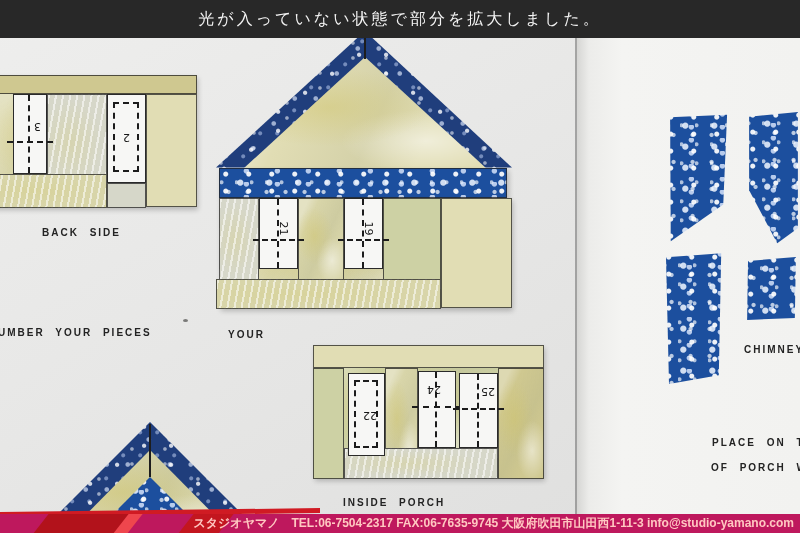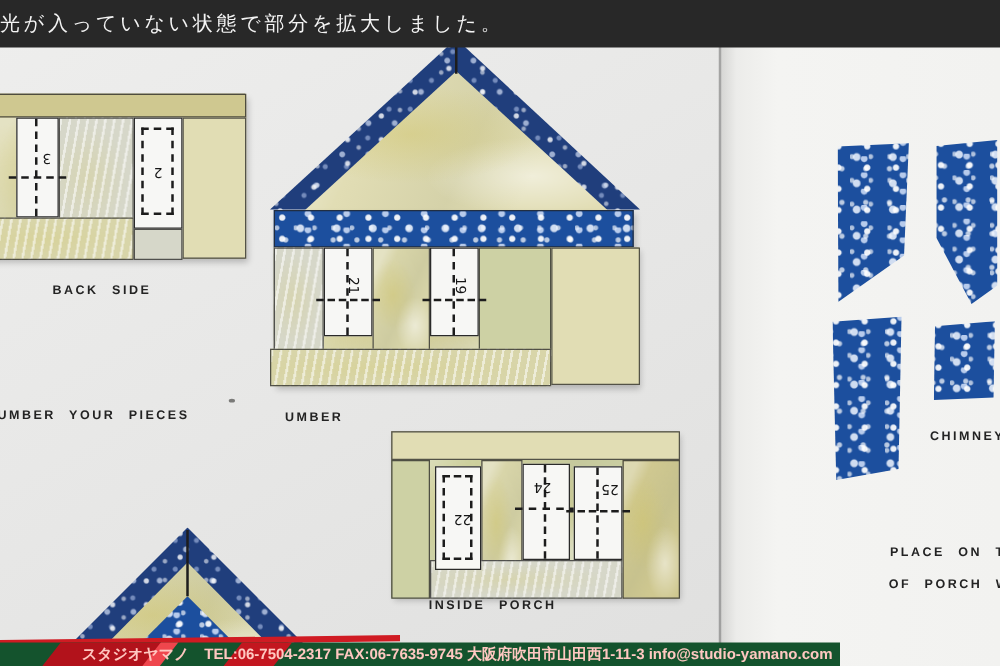--- a/index.html
+++ b/index.html
@@ -8,23 +8,23 @@
 
   
   .page-left{position:absolute;left:0;top:0;width:577px;height:533px;
     background:linear-gradient(150deg,#eeeeed 0%,#e8e8e7 45%,#e0e0df 100%)}
   .page-right{position:absolute;left:577px;top:0;width:223px;height:533px;
     background:linear-gradient(90deg,#d6d6d4 0px,#ececea 12px,#f4f4f2 45px,#f2f2f0 100%)}
   .page-edge{position:absolute;left:575px;top:0;width:2px;height:533px;background:rgba(95,95,95,.5);z-index:5}
 
   
   .banner-top{position:absolute;left:0;top:0;width:800px;height:38px;background:#282828;
-    display:flex;align-items:center;z-index:60}
+    display:flex;align-items:center;justify-content:center;z-index:60}
   .banner-top span{color:#f4f4f4;font-size:16px;letter-spacing:3px}
-  .banner-bottom{position:absolute;left:0;bottom:0;width:672px;height:19px;background:#14532d;z-index:60;overflow:hidden}
+  .banner-bottom{position:absolute;left:0;bottom:0;width:800px;height:19px;background:#be185d;z-index:60;overflow:hidden}
   .banner-bottom .stripe-dark1{position:absolute;left:40px;top:-6px;width:90px;height:34px;background:#b2121b;transform:skewX(-38deg)}
   .banner-bottom .stripe-dark2{position:absolute;left:185px;top:-6px;width:40px;height:34px;background:#c3161f;transform:skewX(-38deg)}
   .banner-bottom .stripe-lite{position:absolute;left:120px;top:-6px;width:14px;height:34px;background:#ef464d;transform:skewX(-38deg)}
   .banner-bottom .text{position:absolute;right:6px;top:1px;color:#ffc8c1;font-size:12px;font-weight:bold;white-space:nowrap;letter-spacing:0}
   .banner-bottom-wedge{position:absolute;left:0;bottom:16px;width:320px;height:5px;background:#d01b23;
     transform:skewY(-.7deg);transform-origin:left bottom;z-index:59}
 
   
   .blue{background-color:#1c4f9e;background-image:
     radial-gradient(circle at 25% 30%,rgba(255,255,255,.92) 0 2px,rgba(255,255,255,0) 3px),
@@ -120,21 +120,21 @@
         <span class="num r90" style="left:16px;top:24px">21</span>
       </div>
 
       <div class="window" style="left:124px;top:-1px;width:39px;height:71px">
         <div class="dash-v" style="left:17px"></div>
         <div class="dash-h" style="top:40px"></div>
         <span class="num r90" style="left:16px;top:24px">19</span>
       </div>
     </div>
   </div>
-  <div class="plabel" style="left:228px;top:329px">UMBER</div>
+  <div class="plabel" style="left:228px;top:329px">YOUR</div>
 
   <div class="plabel" style="left:-2px;top:327px">UMBER YOUR PIECES</div>
   <div class="dot-mark"></div>
 
   <div>
     <div class="abs navy edge" style="left:28px;top:422px;width:244px;height:122px;z-index:3;
          clip-path:polygon(50% 0,100% 100%,0 100%)"></div>
     <div class="abs yellow" style="left:57px;top:450px;width:186px;height:94px;z-index:3;
          clip-path:polygon(50% 0,100% 100%,0 100%)"></div>
     <div class="apex-seam" style="left:149px;top:424px;height:53px"></div>
@@ -159,21 +159,21 @@
       <div class="dash-h" style="top:34px"></div>
       <span class="num r180" style="left:8px;top:12px">24</span>
     </div>
 
     <div class="window" style="left:145px;top:27px;width:39px;height:75px">
       <div class="dash-v" style="left:17px"></div>
       <div class="dash-h" style="top:34px"></div>
       <span class="num r180" style="left:21px;top:12px">25</span>
     </div>
   </div>
-  <div class="plabel" style="left:343px;top:479px">INSIDE PORCH</div>
+  <div class="plabel" style="left:343px;top:497px">INSIDE PORCH</div>
 
   <div class="abs blue edge" style="left:665px;top:112px;width:64px;height:132px;z-index:3;
        clip-path:polygon(8% 4%,97% 2%,91% 70%,9% 98%)"></div>
   <div class="abs blue edge" style="left:747px;top:110px;width:53px;height:136px;z-index:3;
        clip-path:polygon(4% 5%,96% 1.5%,96% 87%,57% 98%,4% 59%)"></div>
   <div class="abs blue edge" style="left:663px;top:252px;width:60px;height:134px;z-index:3;
        clip-path:polygon(5% 4%,97% 1%,93% 92%,10% 98.5%)"></div>
   <div class="abs blue edge" style="left:745px;top:255px;width:53px;height:67px;z-index:3;
        clip-path:polygon(5.7% 9%,96% 3%,94% 94%,4% 97%)"></div>
 

